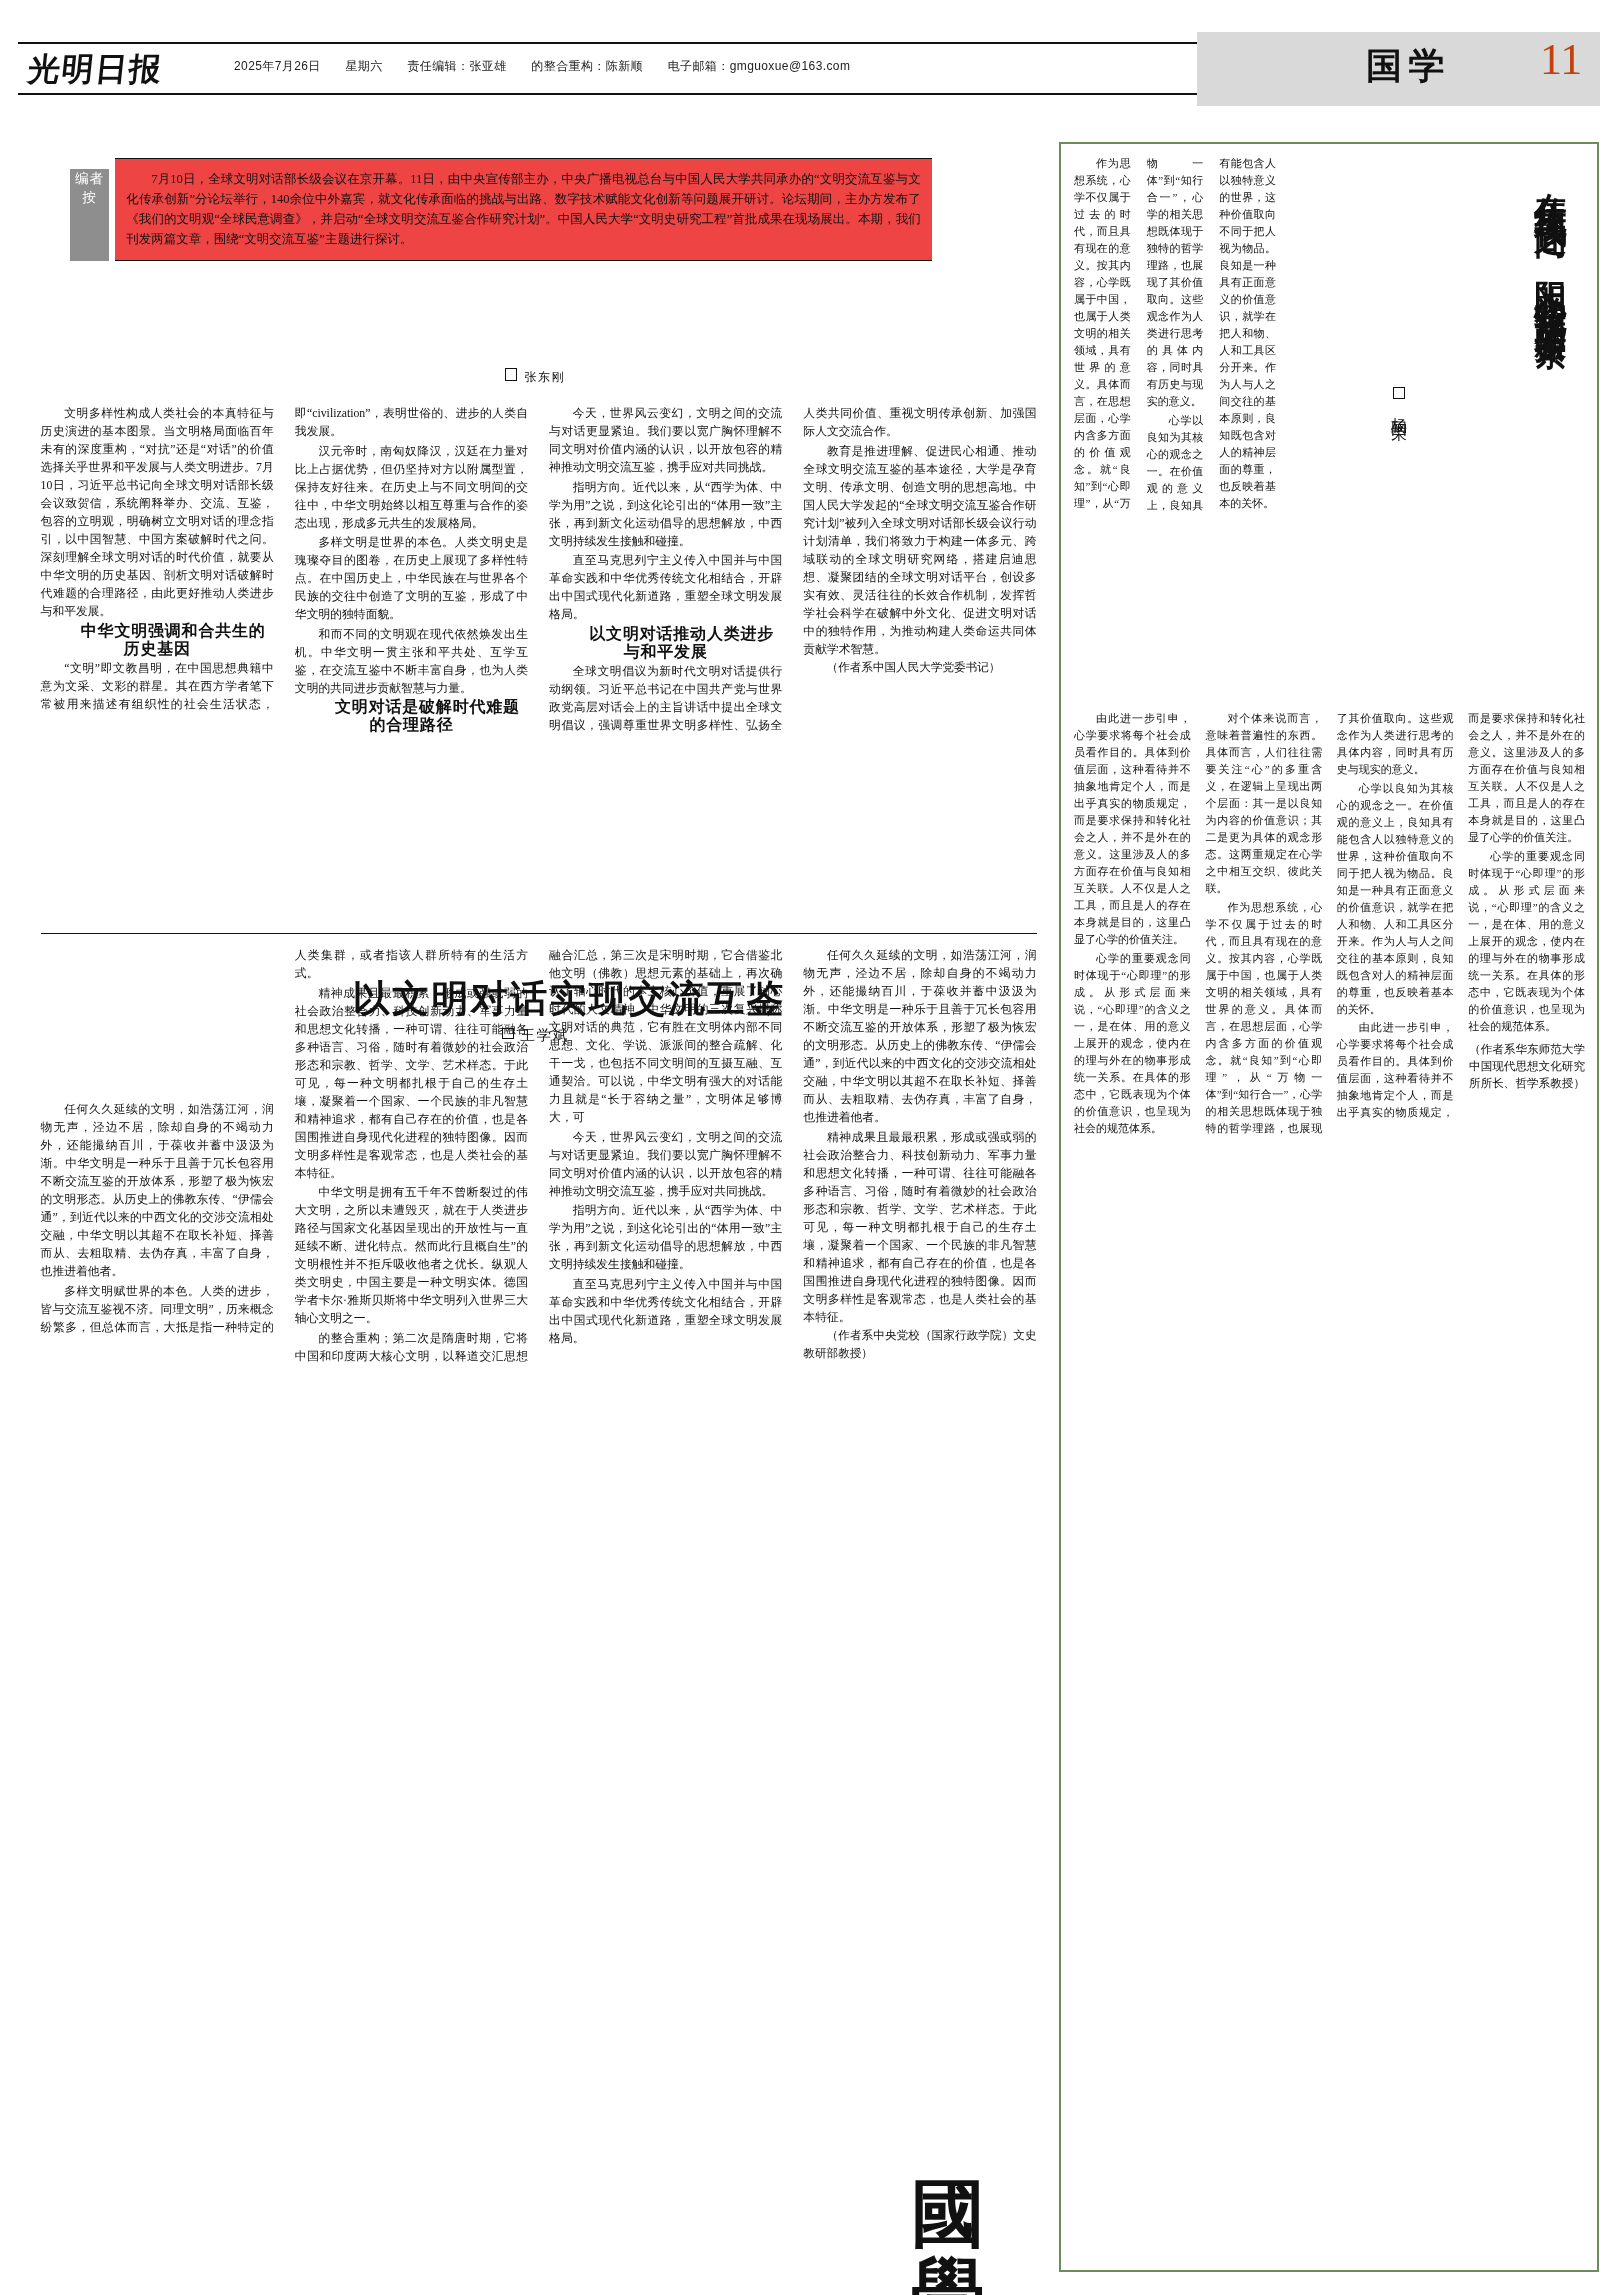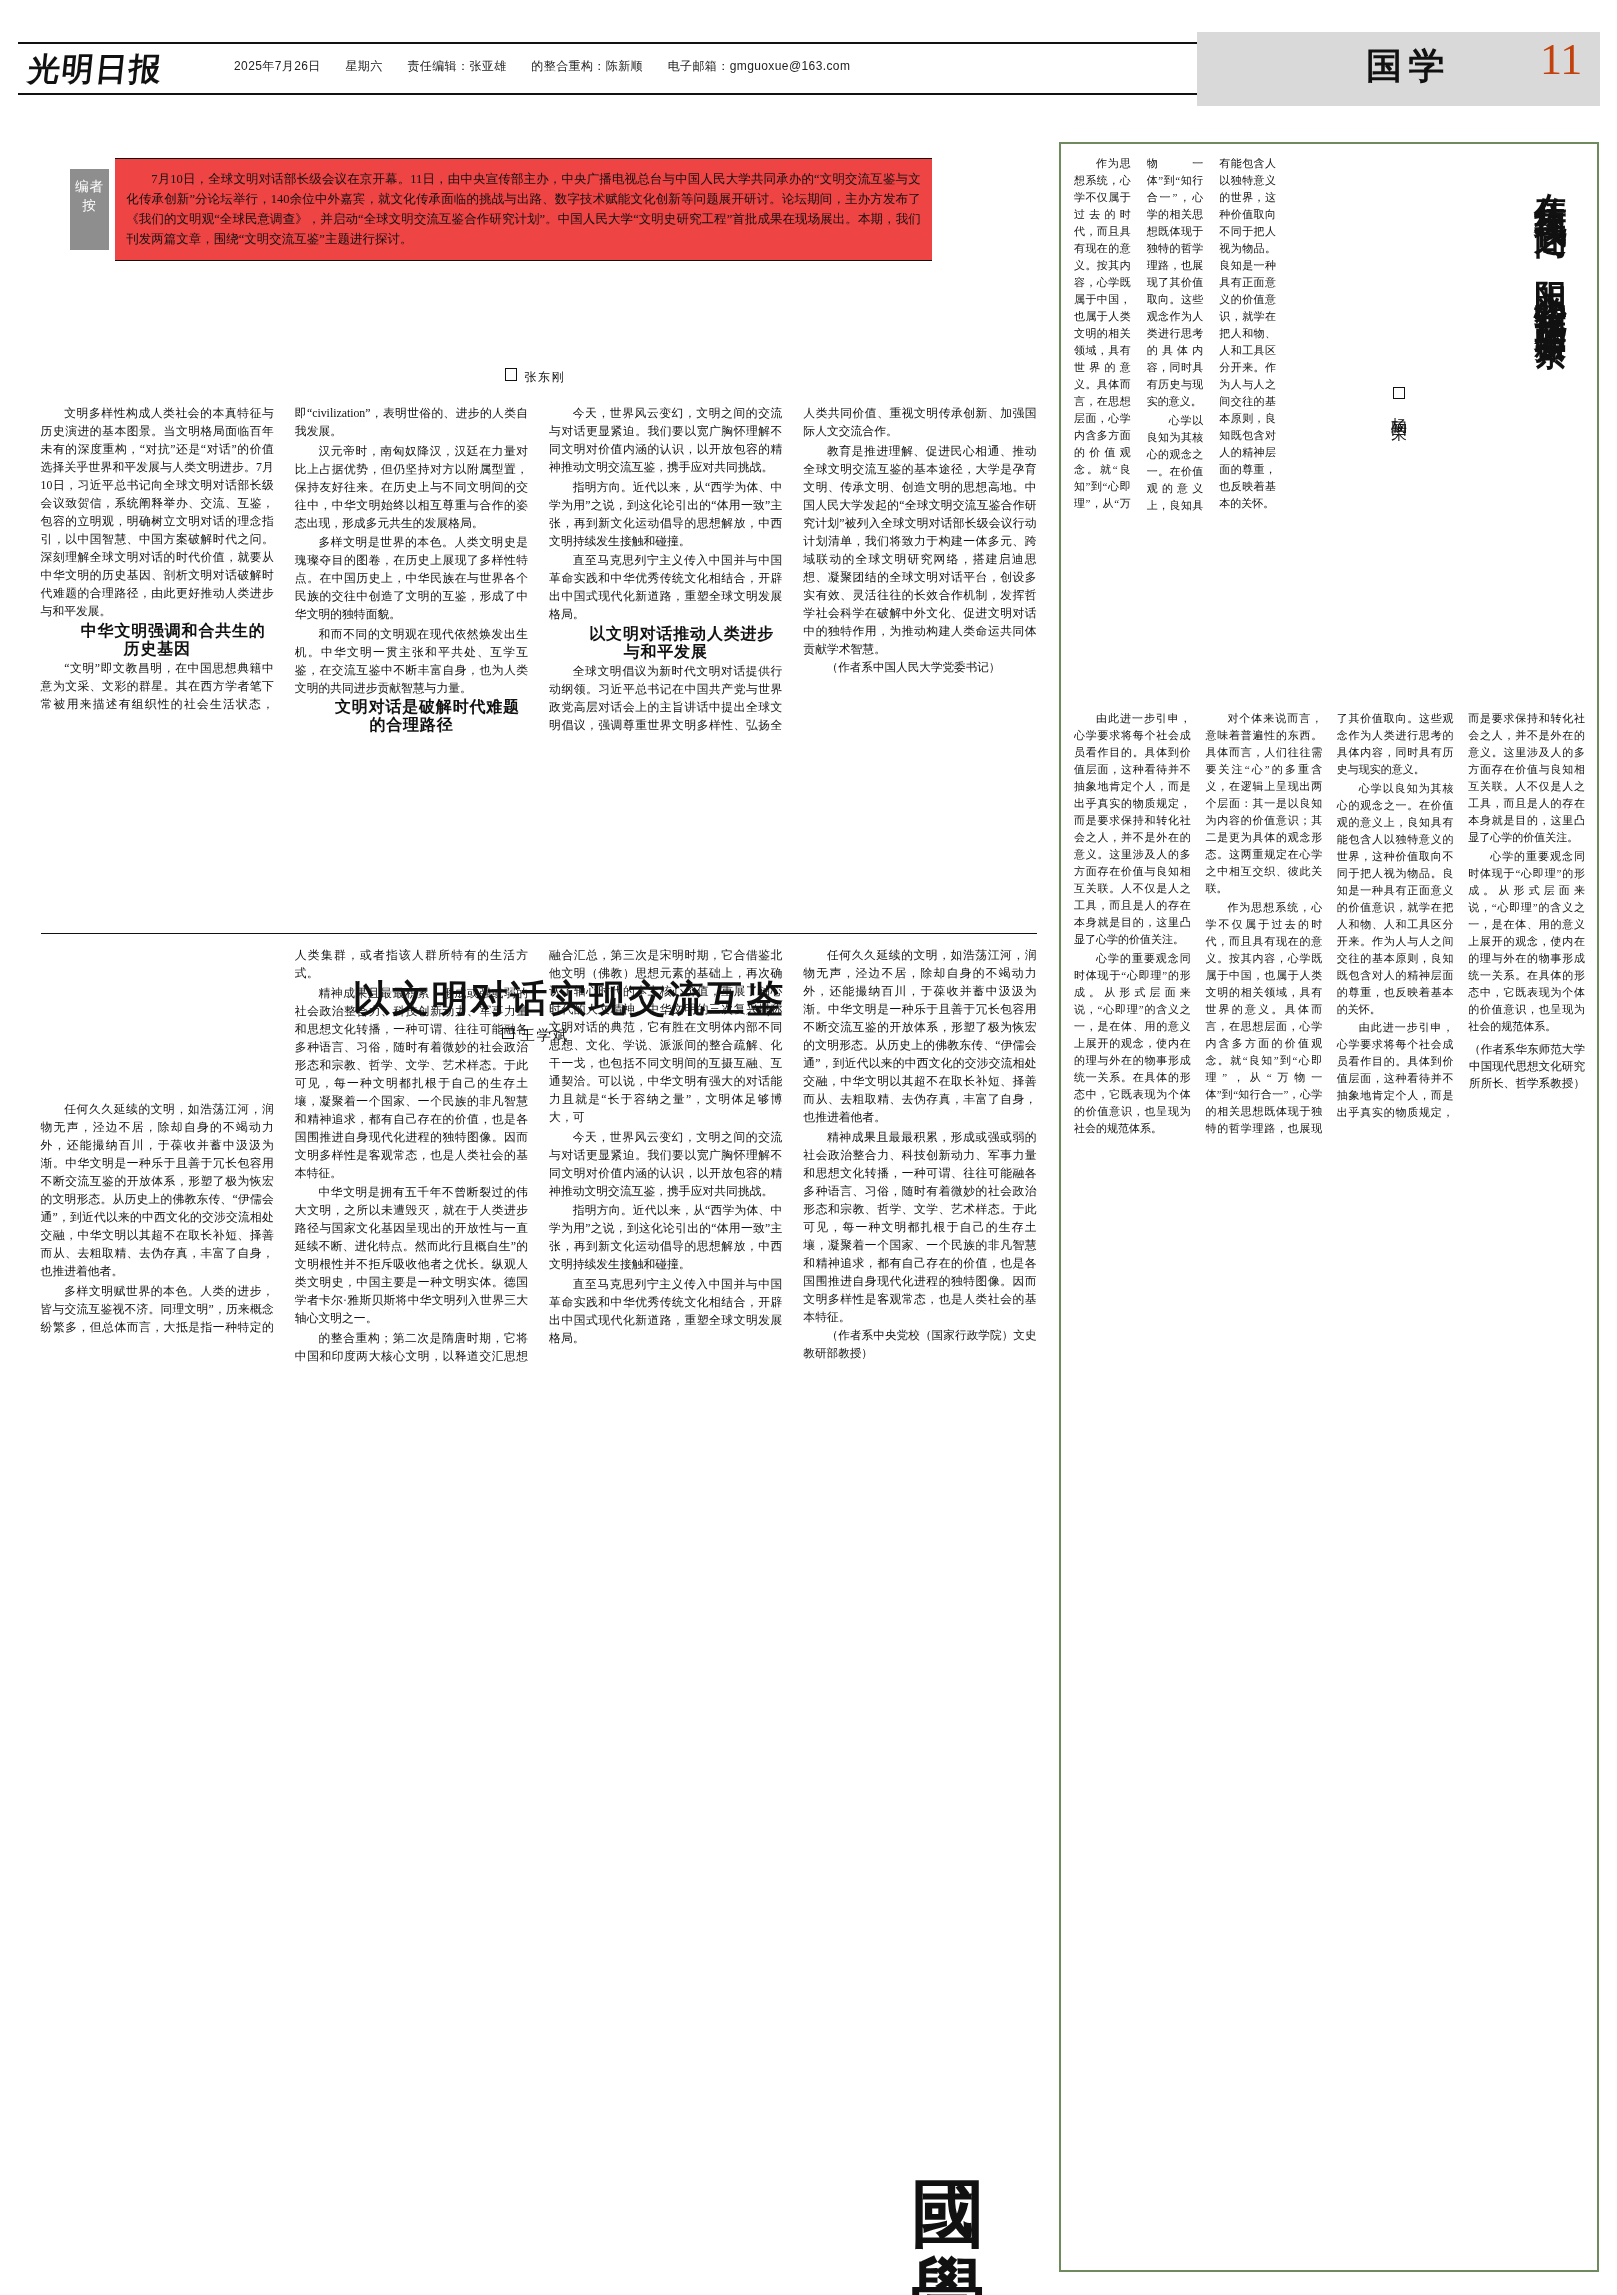--- a/index.html
+++ b/index.html
@@ -58,23 +58,23 @@
   .left-zone{
     position:absolute;left:18px;top:137px;width:1027px;height:2135px;
   }
   .editor-note{
     position:absolute;left:97px;top:21px;width:817px;height:103px;
     border-top:1.6px solid #111;border-bottom:1.6px solid #111;
     box-sizing:border-box;padding:9.7px 11.3px 0 11.3px;
     background:#ef4444;
   }
   .editor-tag{
-    position:absolute;left:52px;top:32px;width:39px;height:81px;
+    position:absolute;left:52px;top:32px;width:39px;height:92px;
     background:#8e8e8e;color:#fff;font-size:13.7px;line-height:19.4px;
-    text-align:center;padding-top:8px;box-sizing:border-box;
+    text-align:center;box-sizing:border-box;
     letter-spacing:0.8px;
   }
   .editor-note p{
     margin:0;font-size:12.5px;line-height:20px;text-align:justify;
     text-indent:2em;color:#111;
   }
   .headline1{
     position:absolute;left:24px;top:154px;width:986px;
     text-align:center;
     font-size:55px;font-weight:bold;letter-spacing:3.2px;color:#111;

